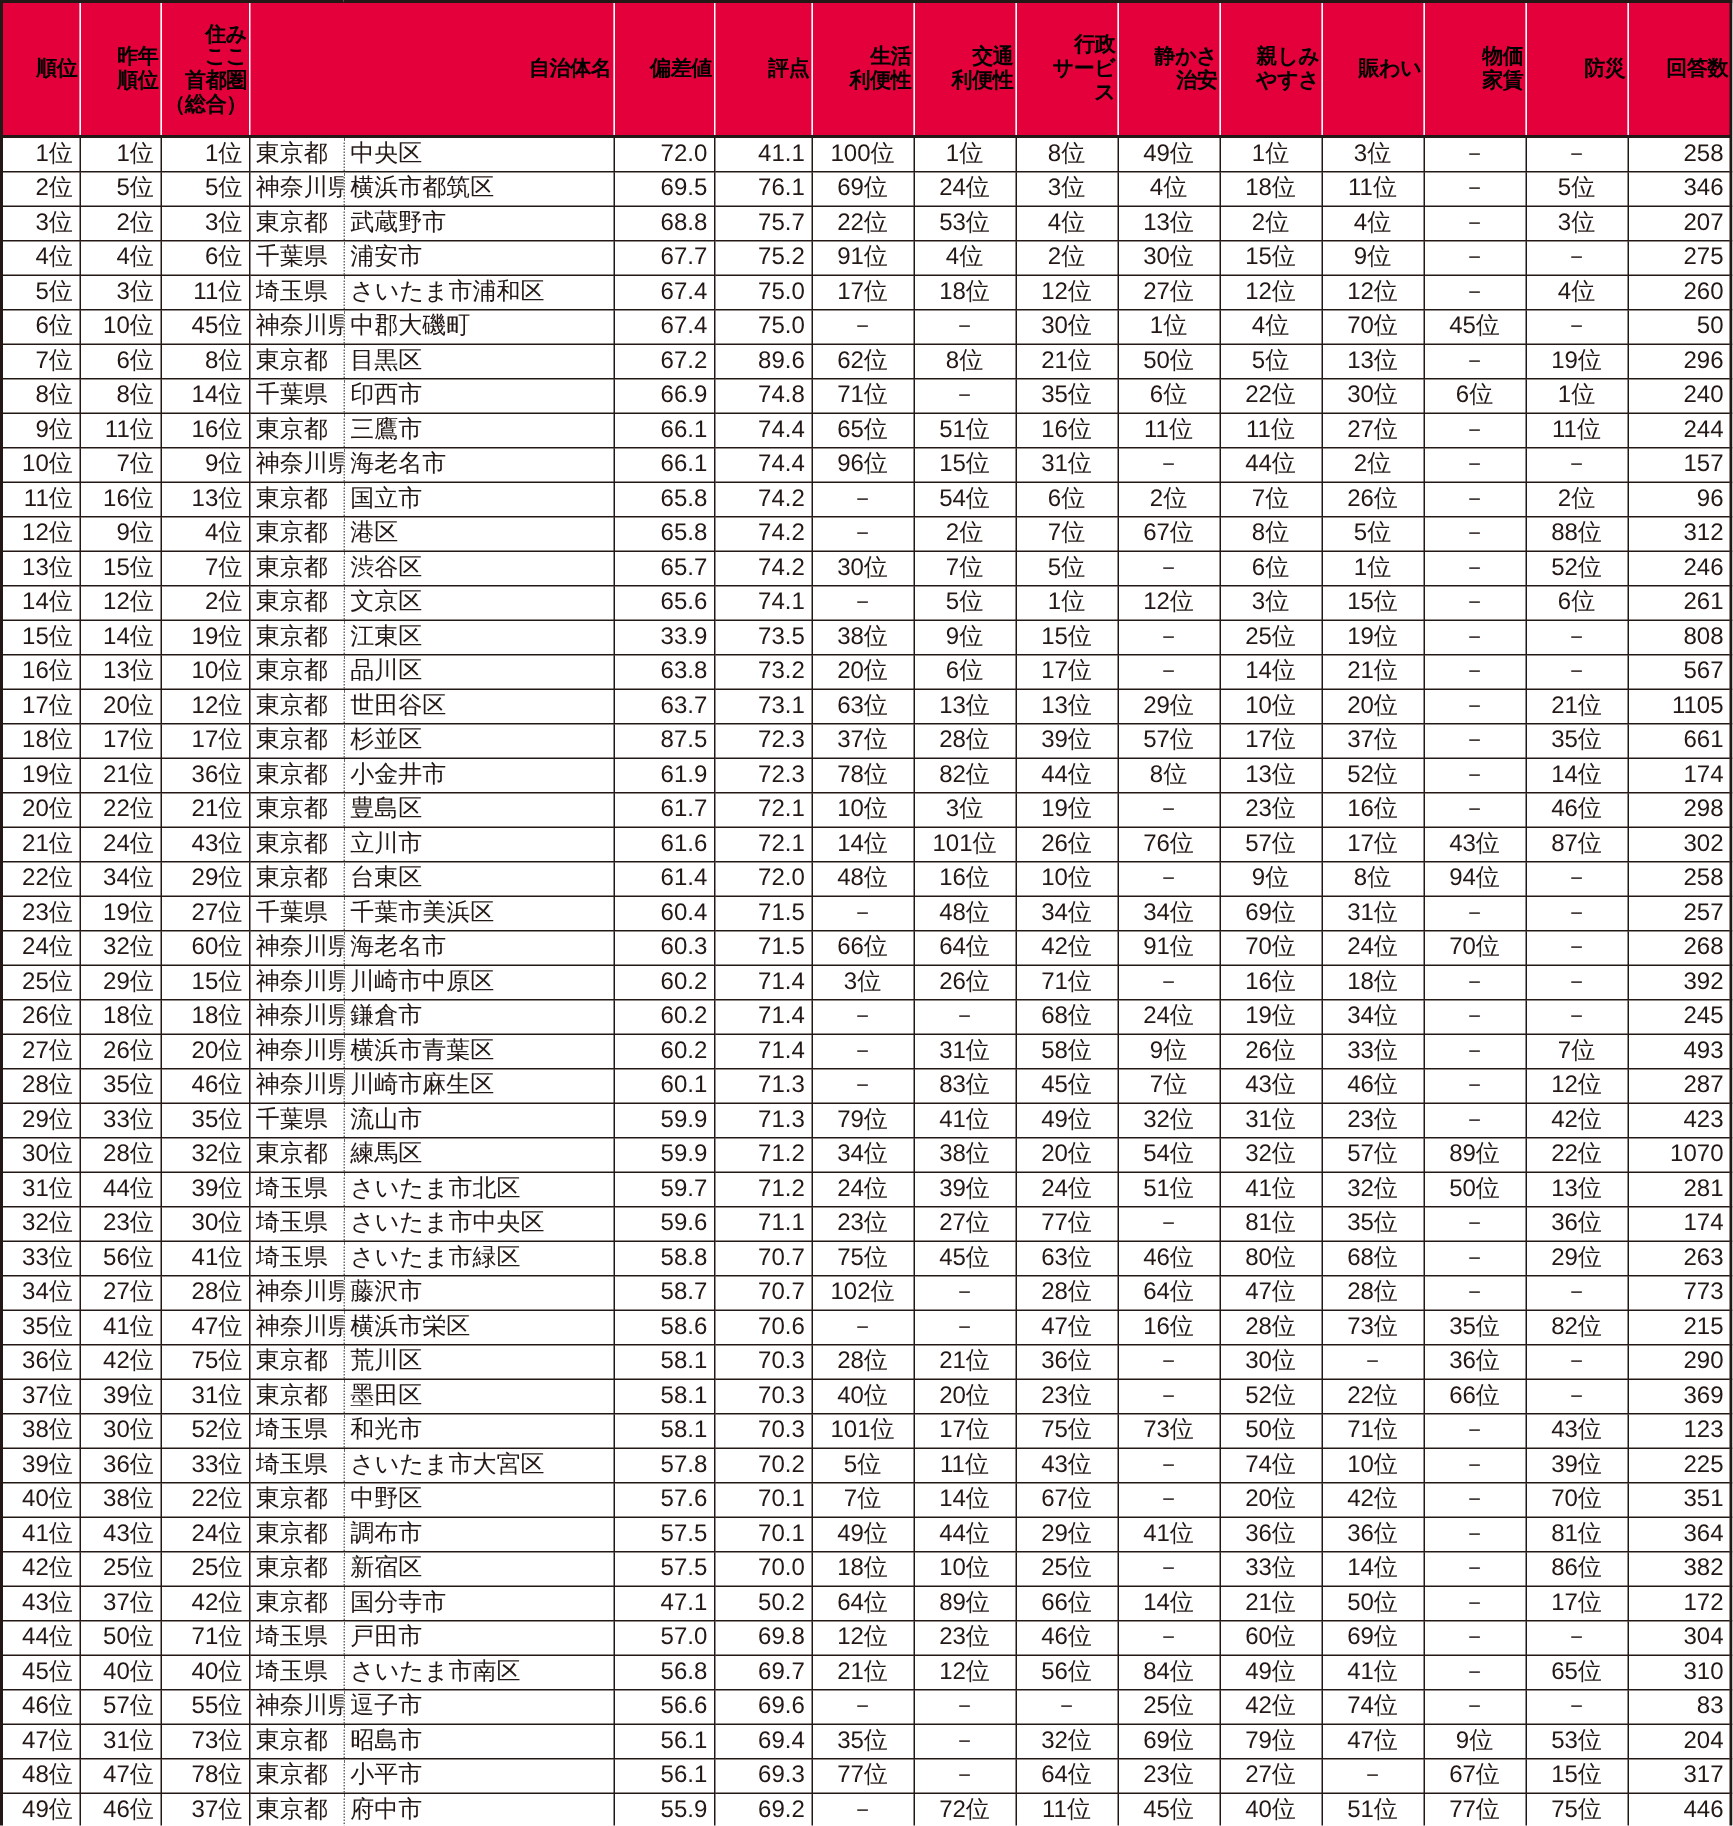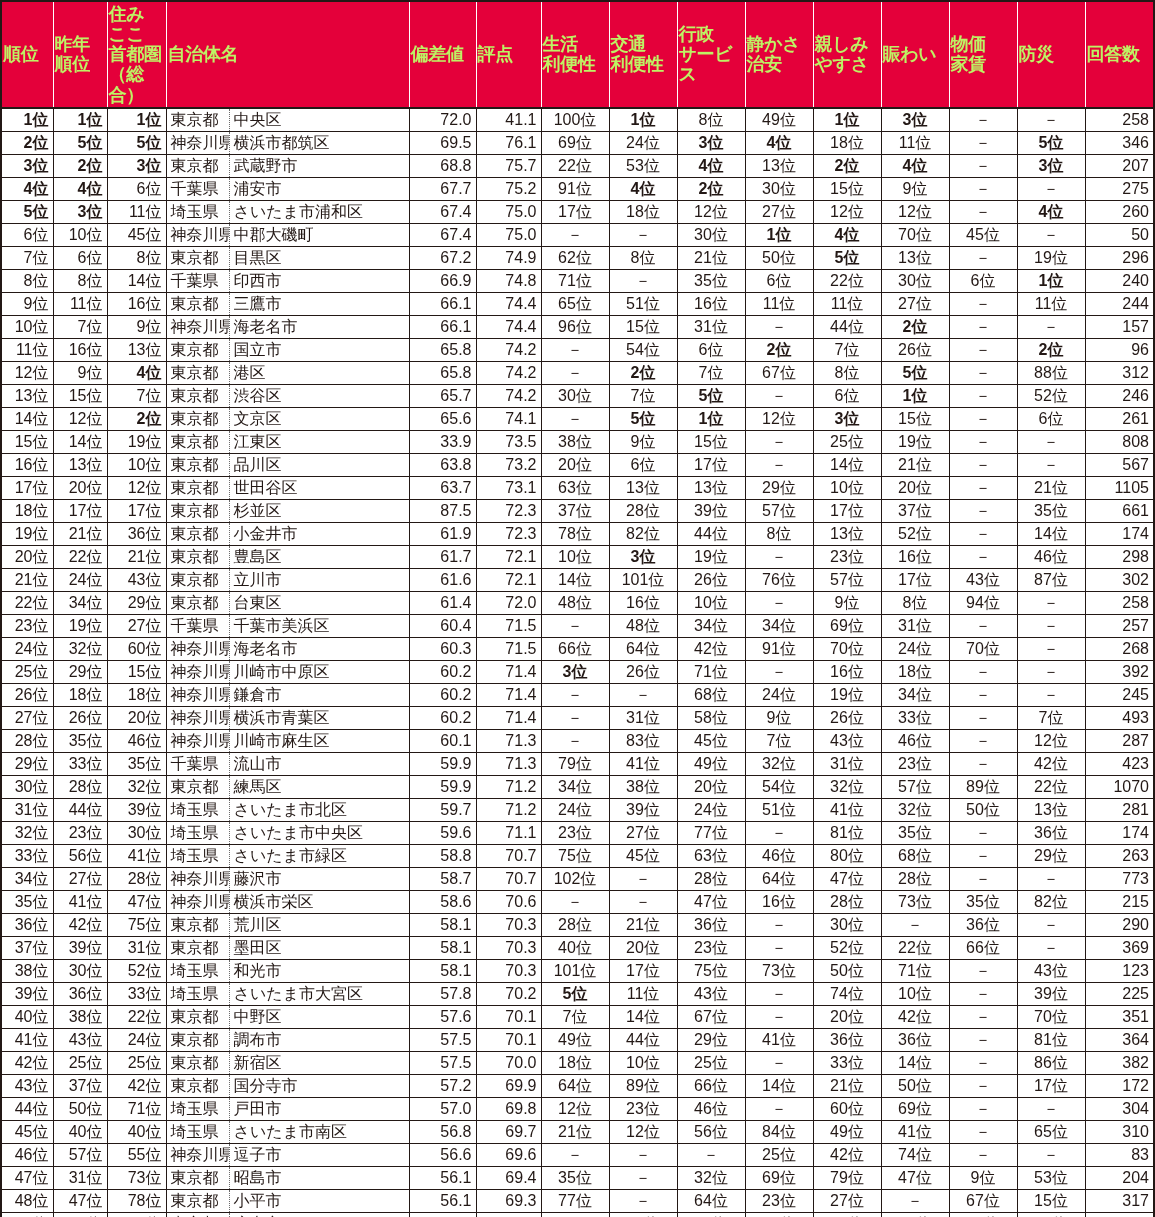--- a/index.html
+++ b/index.html
@@ -25,25 +25,25 @@
   #rank-table col.c-sumikoko   { width: 59px; }
   #rank-table col.c-pref       { width: 63px; }
   #rank-table col.c-city       { width: 180px; }
   #rank-table col.c-dev        { width: 67px; }
   #rank-table col.c-score      { width: 65px; }
   #rank-table col.c-f          { width: 68px; }
   #rank-table col.c-resp       { width: 69px; }
 
   thead th {
     background: #e4003a;
-    color: #bef264;
+    color: #000000;
     font-weight: bold;
-    font-size: 18px;
+    font-size: 14px;
     line-height: 1.12;
-    text-align: left;
+    text-align: right;
     vertical-align: middle;
     border: 1px solid #ffffff;
     border-top: none;
     padding: 2px 1px;
     height: 84px;
     letter-spacing: -0.3px;
   }
   thead th.first { border-left: none; }
   thead th.last  { border-right: none; }
   thead tr { border-bottom: 2px solid #231815; }
@@ -56,21 +56,21 @@
     padding: 0 4px;
     vertical-align: middle;
     white-space: nowrap;
     overflow: hidden;
     line-height: 1;
   }
   tbody td.num      { text-align: right; }
   tbody td.center   { text-align: center; }
   tbody td.text     { text-align: left; }
   tbody td.dash     { text-align: center; }
-  tbody td.bold     { font-weight: bold; }
+  tbody td.bold     { font-weight: normal; }
   tbody td.pref     { border-right: 1px dotted #6b6b6b; }
   tbody td.city     { border-left: none; }
   tbody tr:last-child td { border-bottom: none; }
   tbody td:first-child { border-left: none; }
   tbody td:last-child  { border-right: none; }
 </style>
 </head>
 <body>
 
 <table id="rank-table">
@@ -220,21 +220,21 @@
         <td class="center dash">－</td>
         <td class="num">50</td>
       </tr>
       <tr>
         <td class="num">7位</td>
         <td class="num">6位</td>
         <td class="num">8位</td>
         <td class="text pref">東京都</td>
         <td class="text city">目黒区</td>
         <td class="num">67.2</td>
-        <td class="num">74.9</td>
+        <td class="num">89.6</td>
         <td class="center">62位</td>
         <td class="center">8位</td>
         <td class="center">21位</td>
         <td class="center">50位</td>
         <td class="center bold">5位</td>
         <td class="center">13位</td>
         <td class="center dash">－</td>
         <td class="center">19位</td>
         <td class="num">296</td>
       </tr>
@@ -867,22 +867,22 @@
         <td class="center dash">－</td>
         <td class="center">86位</td>
         <td class="num">382</td>
       </tr>
       <tr>
         <td class="num">43位</td>
         <td class="num">37位</td>
         <td class="num">42位</td>
         <td class="text pref">東京都</td>
         <td class="text city">国分寺市</td>
-        <td class="num">57.2</td>
-        <td class="num">69.9</td>
+        <td class="num">47.1</td>
+        <td class="num">50.2</td>
         <td class="center">64位</td>
         <td class="center">89位</td>
         <td class="center">66位</td>
         <td class="center">14位</td>
         <td class="center">21位</td>
         <td class="center">50位</td>
         <td class="center dash">－</td>
         <td class="center">17位</td>
         <td class="num">172</td>
       </tr>

